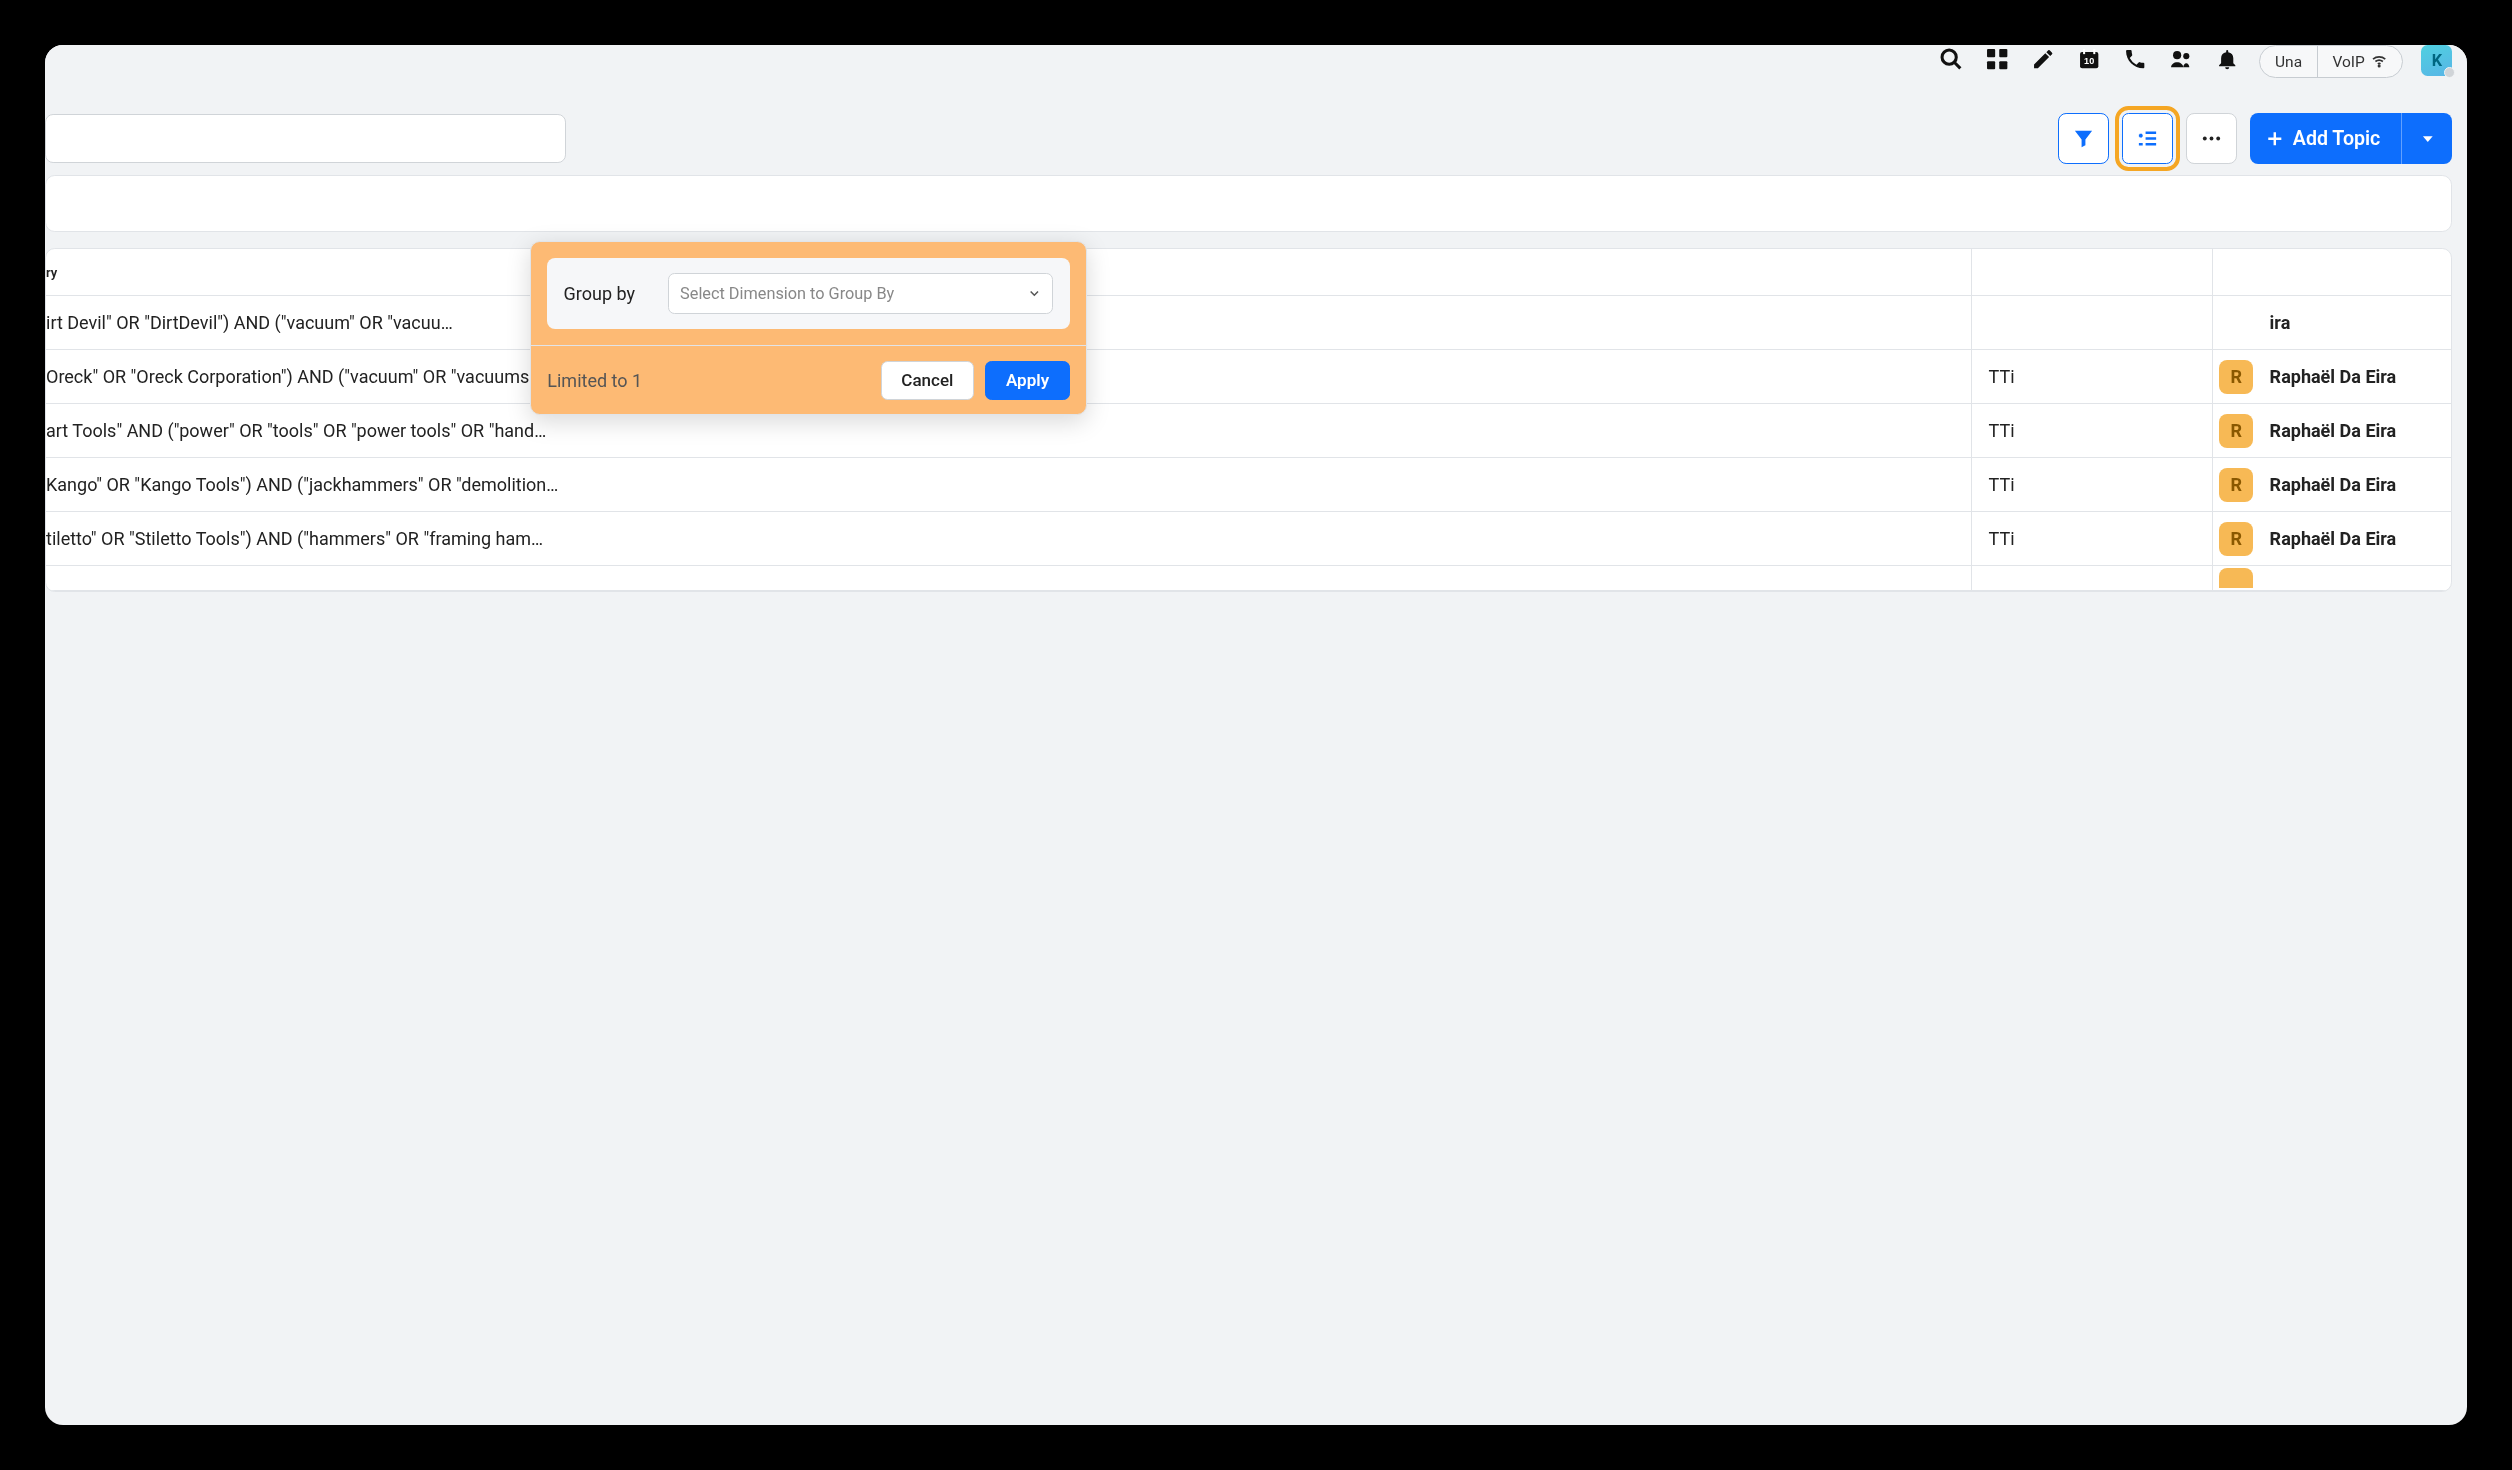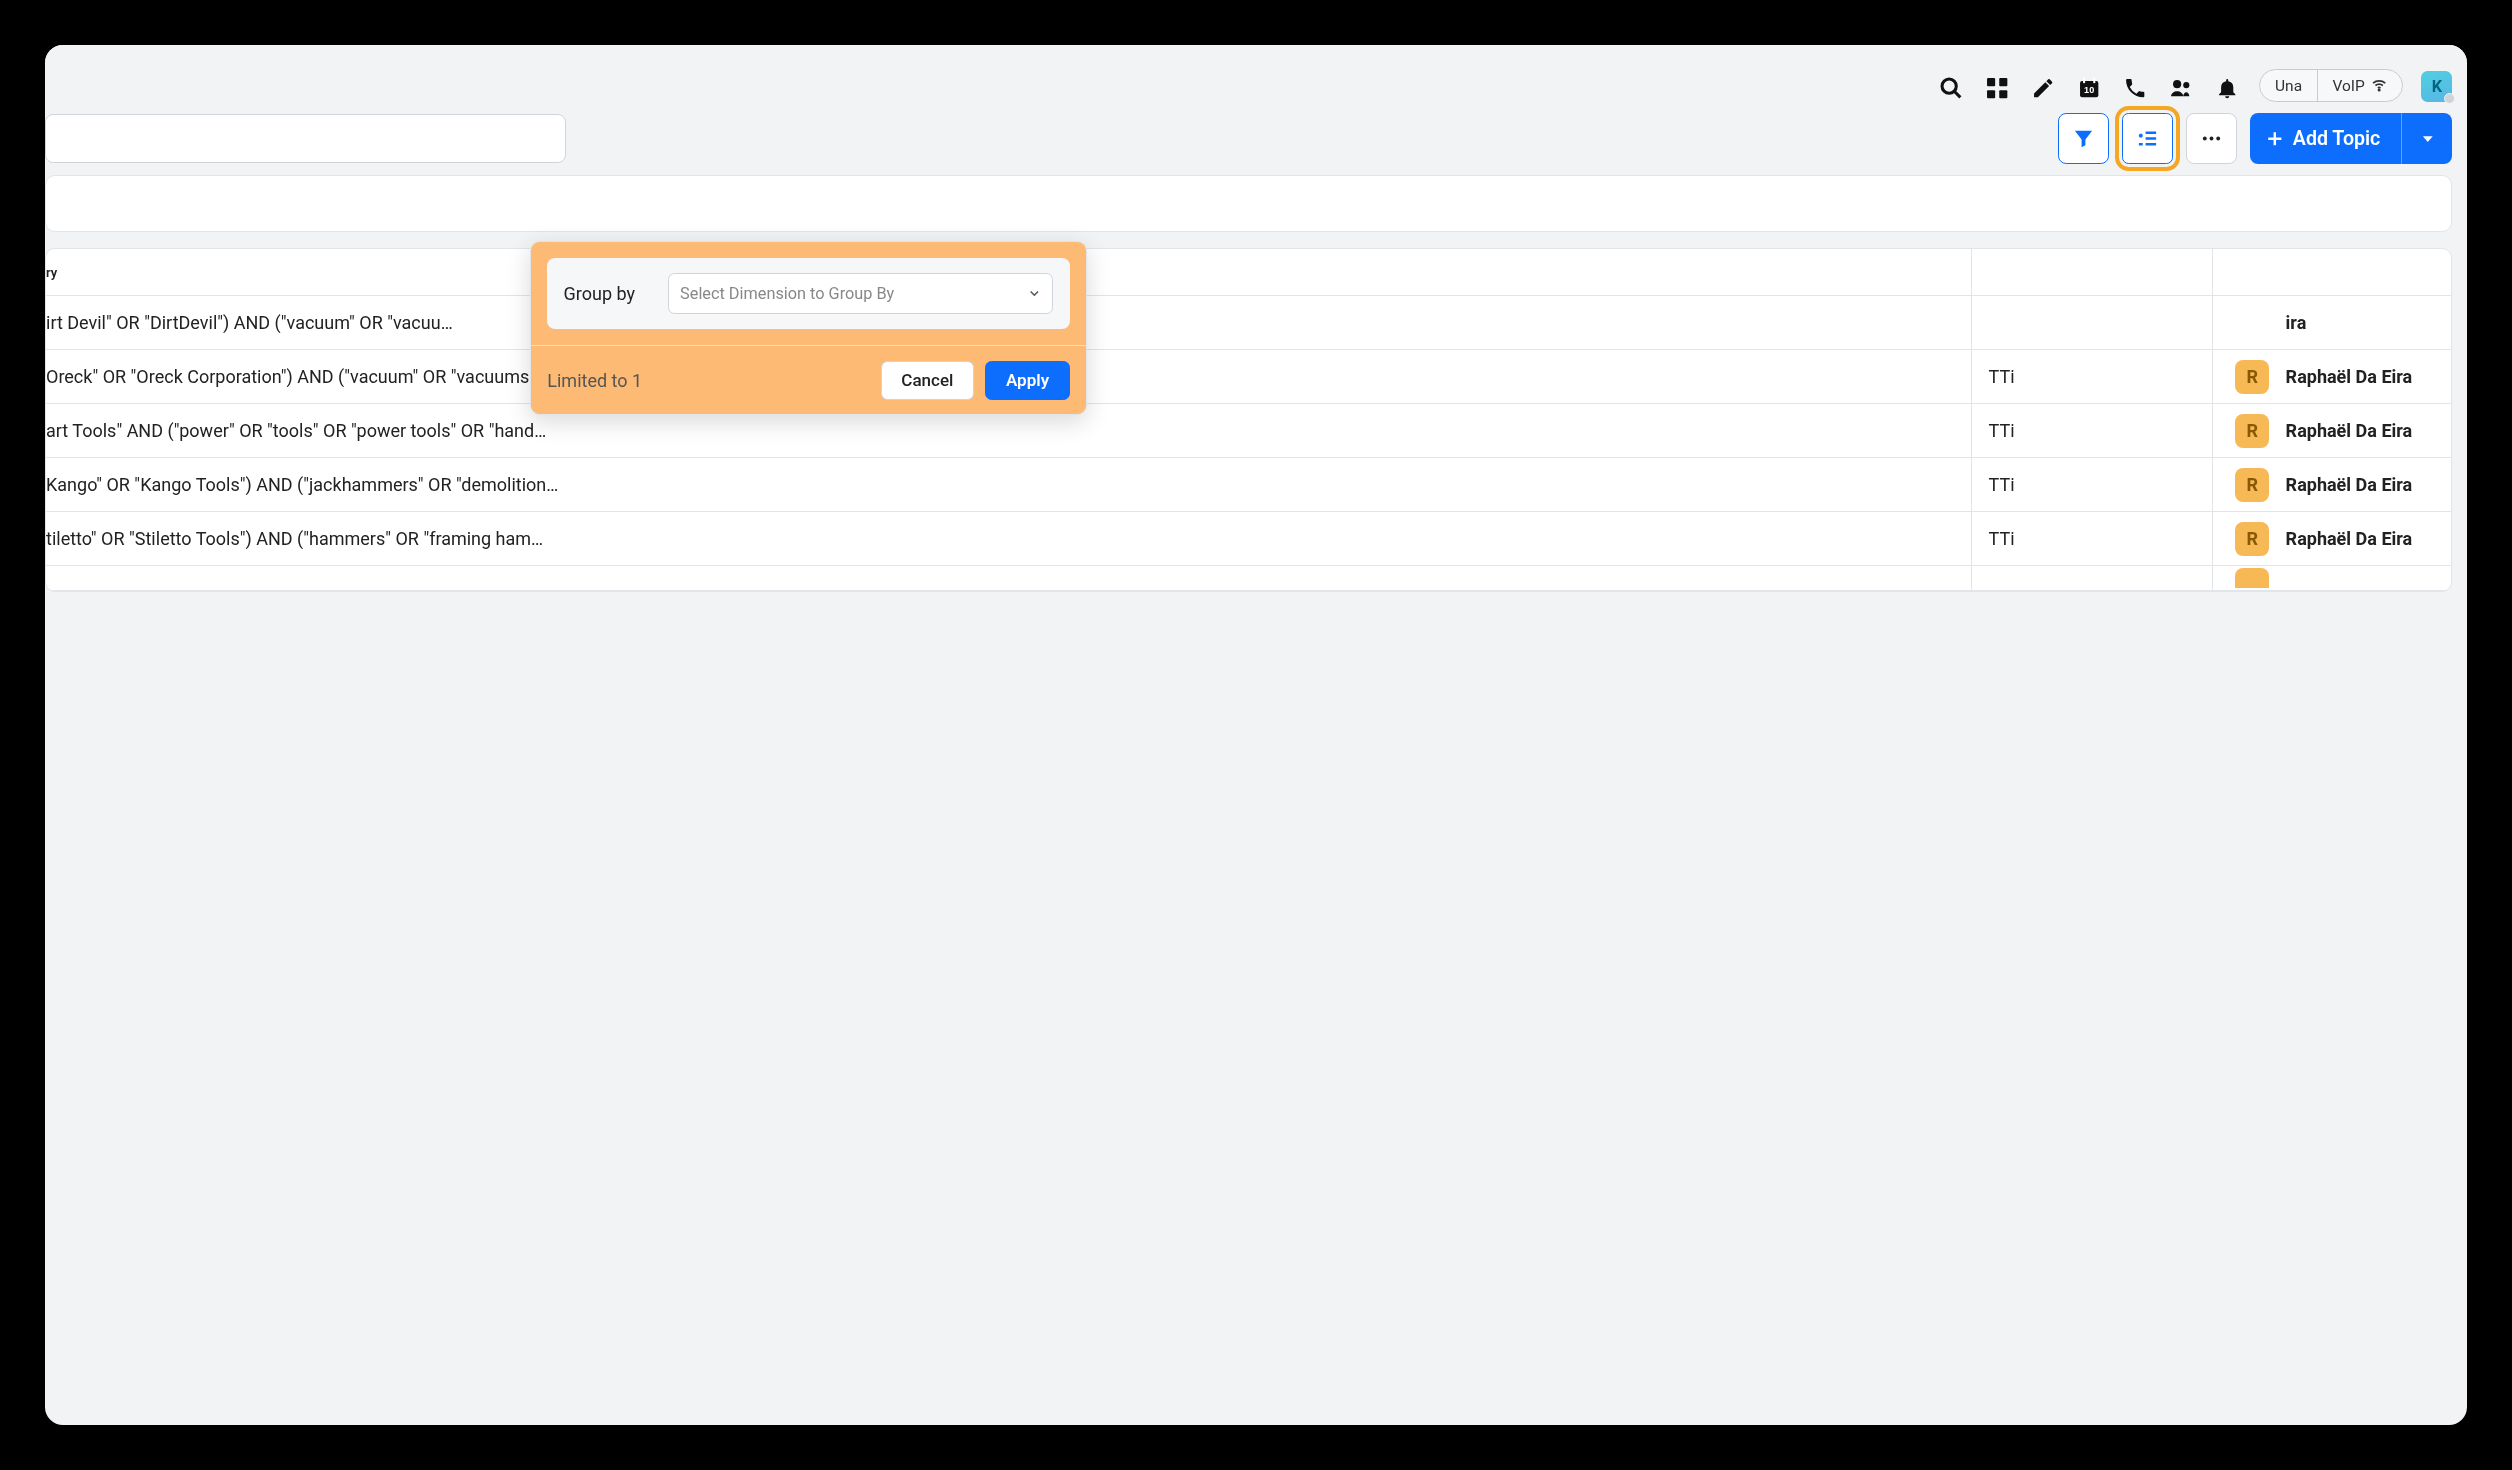--- a/index.html
+++ b/index.html
@@ -18,21 +18,21 @@
     bottom: 45px;
     background: #f1f3f5;
     border-radius: 18px;
     overflow: hidden;
     box-shadow: 0 8.1px 33px rgba(0,0,0,0.5);
   }
   
   .header {
     height: 57px;
     display: flex;
-    align-items: flex-end;
+    align-items: flex-start;
     justify-content: flex-end;
     padding: 0 14.7px;
     gap: 18px;
     background: #f1f3f5;
   }
   .hdr-icon {
     width: 28px; height: 28px;
     display: flex; align-items: center; justify-content: center;
     color: #111;
     cursor: pointer;
@@ -166,21 +166,21 @@
   .trow {
     display: flex;
     border-bottom: 0.8px solid #e1e4e8;
     height: 54px;
     align-items: center;
     font-size: 18px;
     color: #222;
   }
   .col-query { flex: 1; padding-right: 14.7px; overflow: hidden; white-space: nowrap; text-overflow: ellipsis; }
   .col-customer { width: 241px; padding: 0 16.3px; border-left: 0.8px solid #e1e4e8; height: 100%; display: flex; align-items: center; }
-  .col-owner { width: 239px; padding: 0 22px; border-left: 0.8px solid #e1e4e8; height: 100%; display: flex; align-items: center; gap: 16.3px; }
+  .col-owner { width: 239px; padding: 0 6px; border-left: 0.8px solid #e1e4e8; height: 100%; display: flex; align-items: center; gap: 16.3px; }
   .tag {
     width: 34px; height: 34px;
     border-radius: 8.1px;
     background: #f7b955;
     color: #8a5800;
     font-weight: 700;
     font-size: 18px;
     display: flex; align-items: center; justify-content: center;
   }
   .owner-name { font-weight: 700; font-size: 18px; white-space: nowrap; overflow: hidden; }

